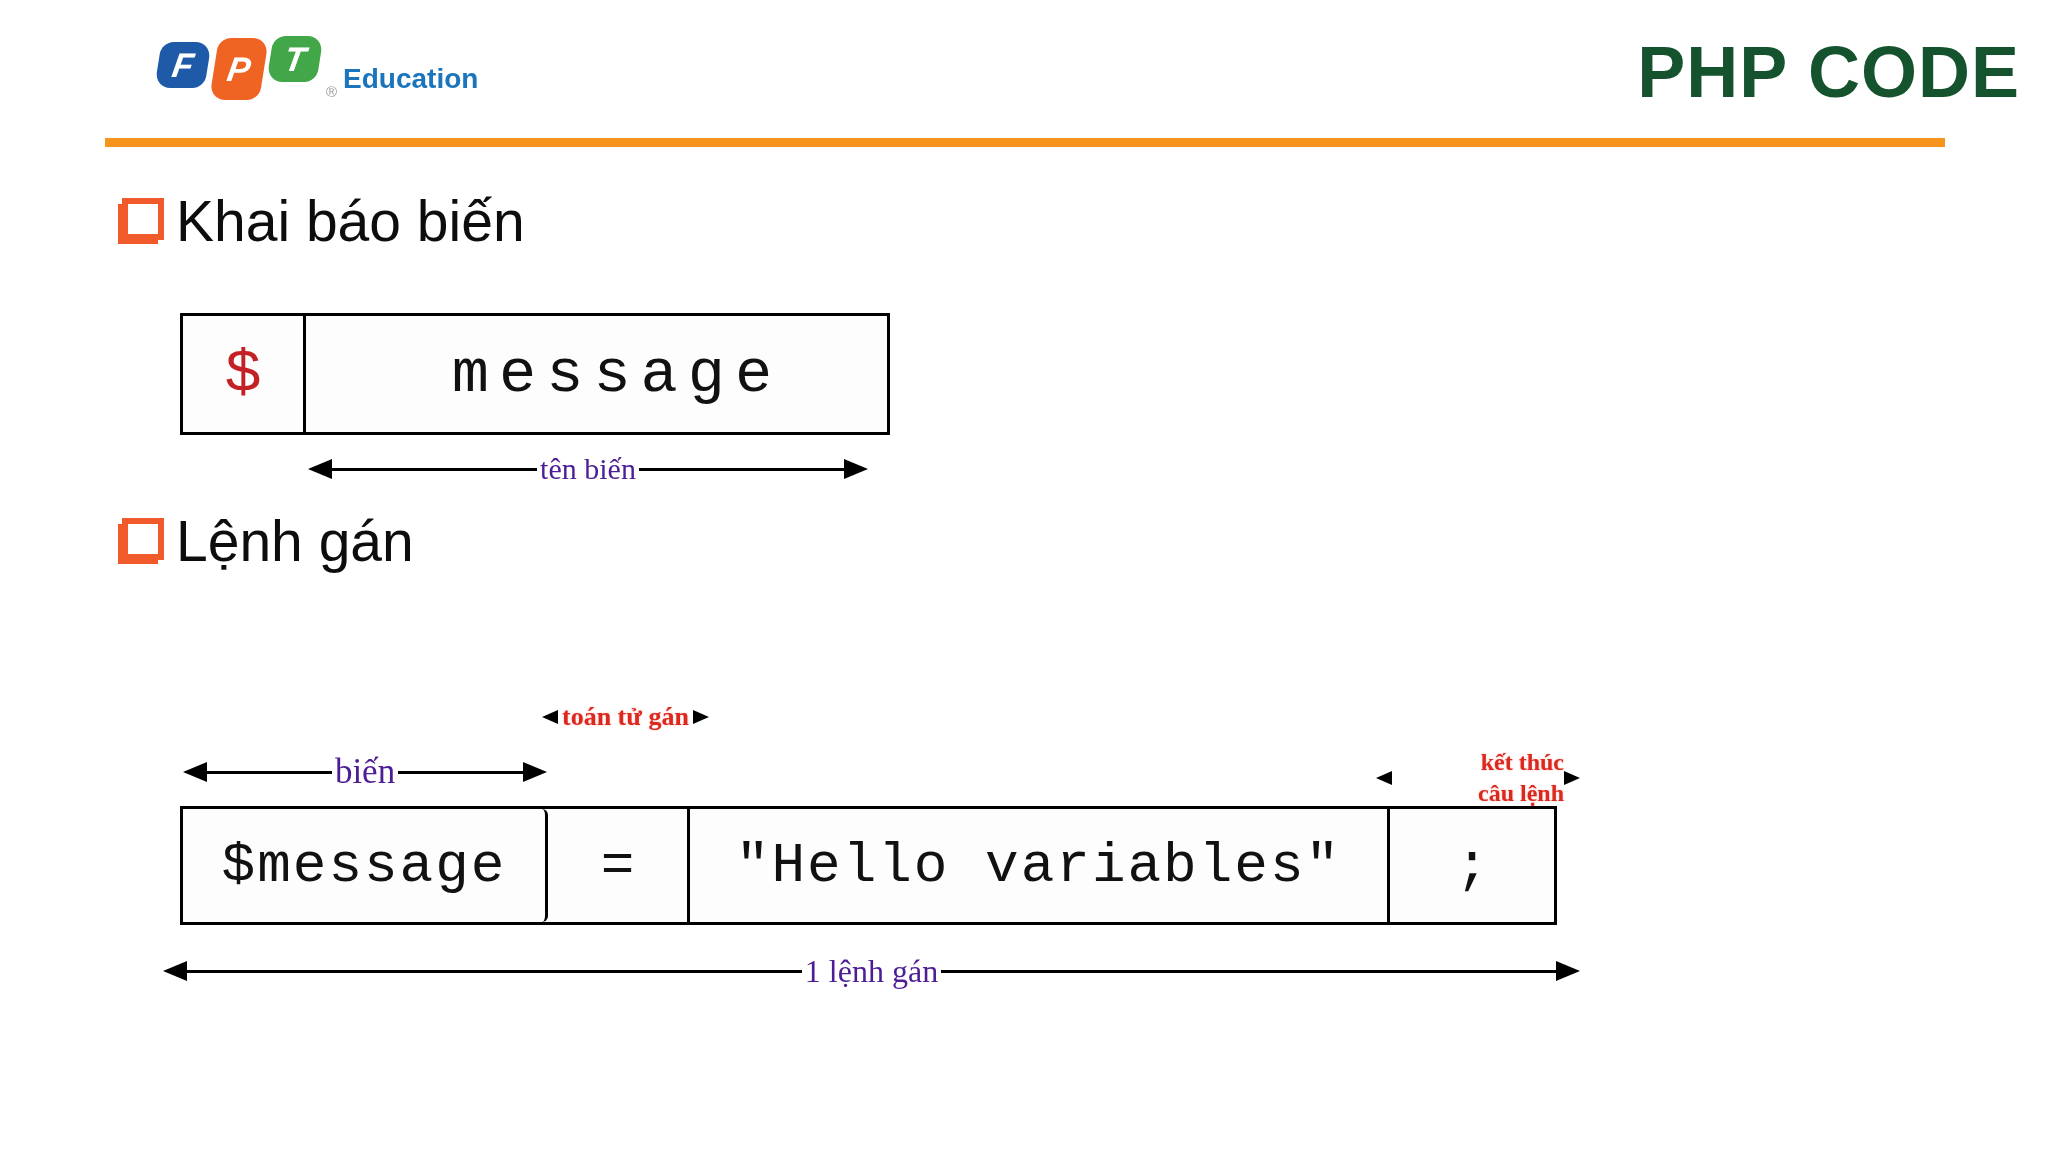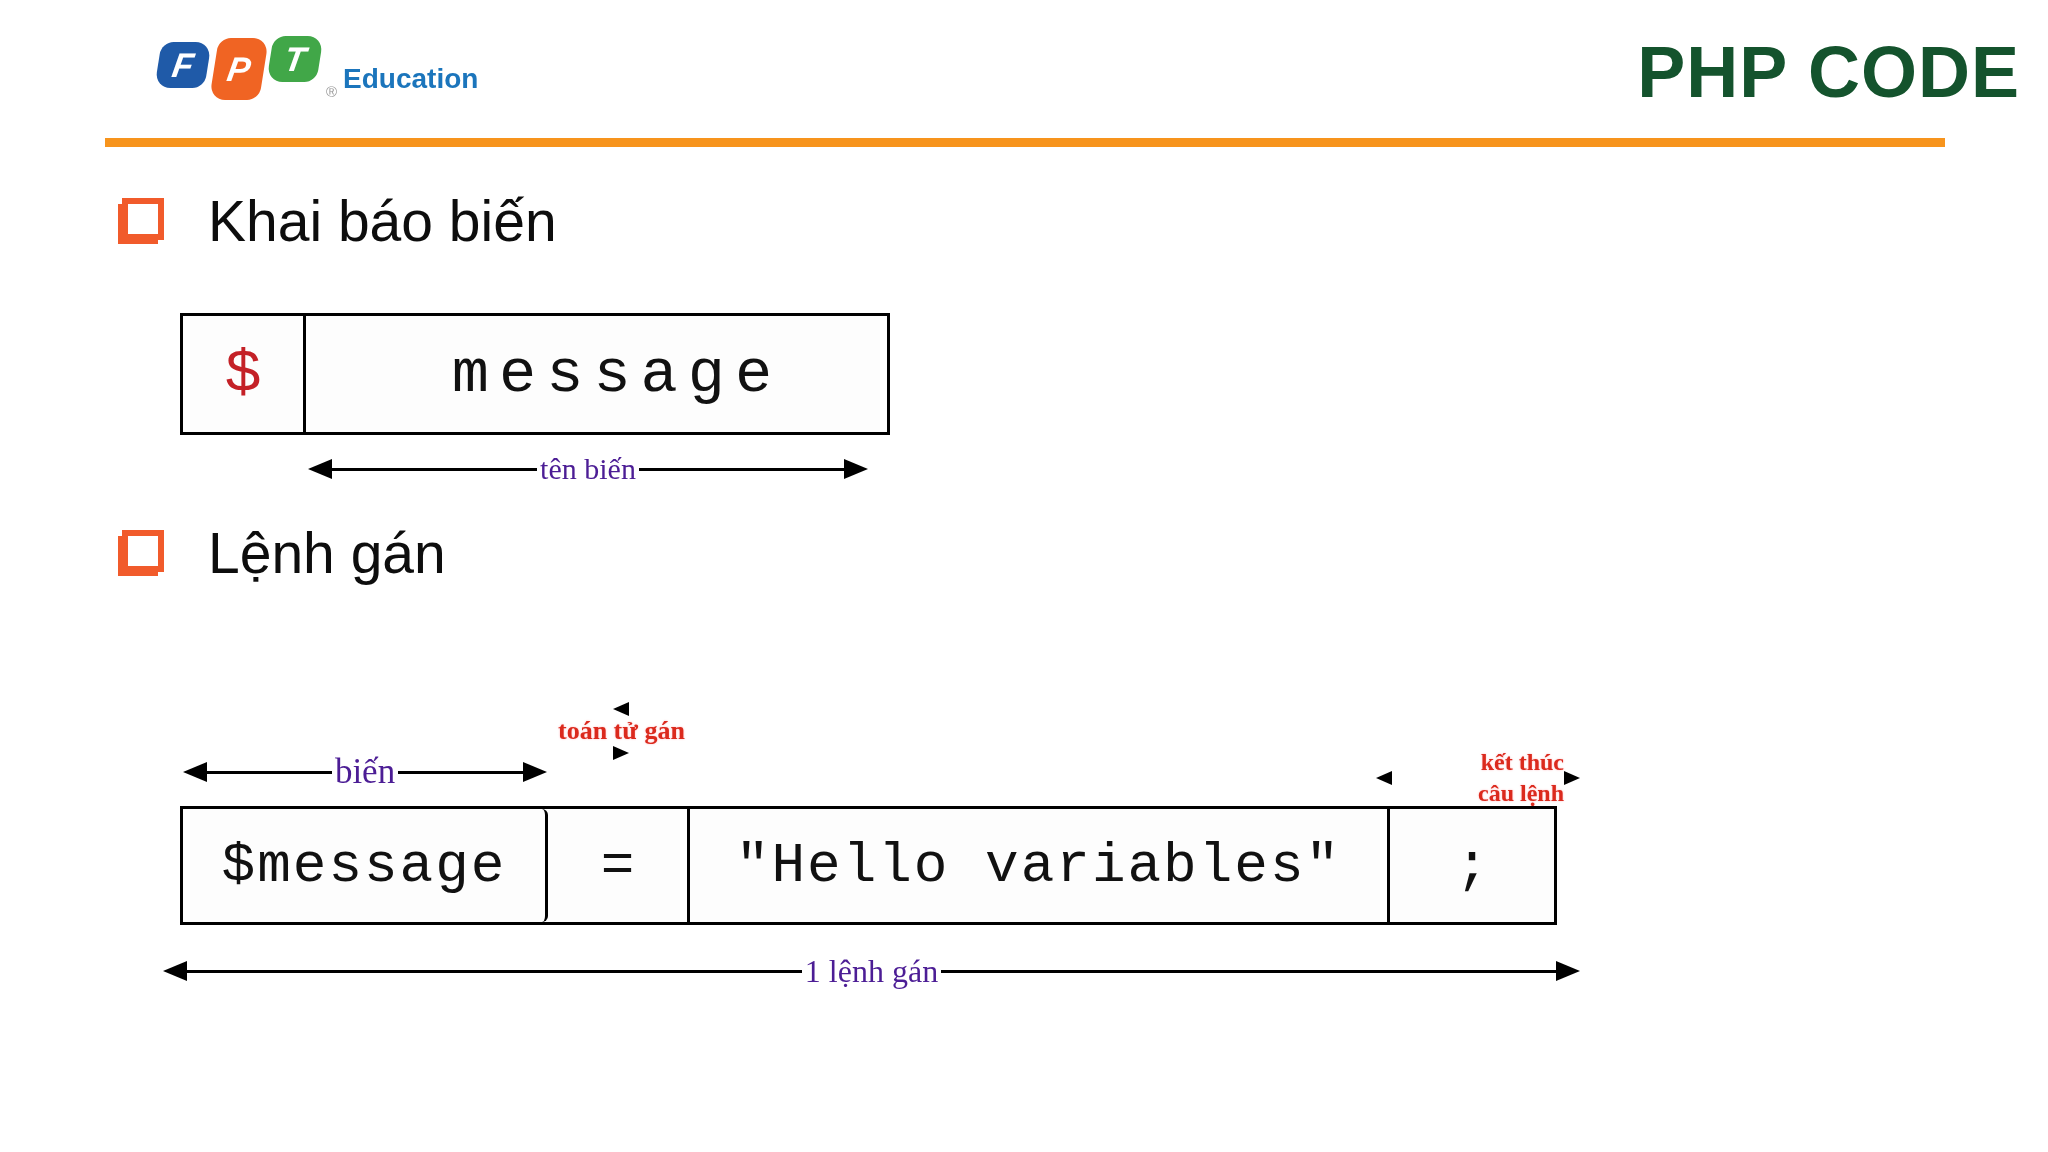--- a/index.html
+++ b/index.html
@@ -16,23 +16,23 @@
   .tile-p{height:62px;margin-top:10px;background:#F06423;}
   .tile-t{height:46px;margin-top:8px;background:#41A748;}
   .reg{font-size:15px;color:#9a9a9a;align-self:flex-end;margin:0 6px 0 0;}
   .edu{font-size:28px;font-weight:600;color:#1B75BC;align-self:center;margin-top:30px;}
   .poly{position:absolute;left:104px;top:96px;font-family:"DejaVu Serif","Liberation Serif",serif;
         font-weight:bold;font-size:27px;color:#F47B20;letter-spacing:1.5px;}
   .php-title{position:absolute;right:28px;top:36px;font-size:72px;font-weight:800;
         color:#14532d;letter-spacing:1px;line-height:1;}
   .rule{position:absolute;left:105px;top:138px;width:1840px;height:9px;background:#F7941D;}
   
-  .bullet-row{position:absolute;display:flex;align-items:flex-start;gap:32px;}
+  .bullet-row{position:absolute;display:flex;align-items:flex-start;}
   .bullet-row.first{left:122px;top:184px;}
-  .bullet-row.second{left:122px;top:516px;}
+  .bullet-row.second{left:122px;top:504px;}
   .bullet-sq{width:30px;height:30px;border:6px solid #F15B2B;margin:14px 12px 0 0;
         box-shadow:-5px 5px 0 -1px #F15B2B;background:#fff;flex:none;}
   .bullet-label{font-size:57px;color:#0d0d0d;line-height:74px;}
   
   .mono{font-family:"Liberation Mono","DejaVu Sans Mono",monospace;color:#111;}
   .dbox{position:absolute;border:3px solid #000;background:#fdfdfd;display:flex;box-sizing:border-box;}
   .dcell{display:flex;align-items:center;justify-content:center;box-sizing:border-box;}
   .dcell.sep{border-right:3px solid #000;}
   .arrow-row{position:absolute;display:flex;align-items:center;box-sizing:border-box;}
   .aline{height:3px;background:#000;flex:1;}
@@ -45,21 +45,21 @@
         padding:0 3px;white-space:nowrap;}
   .redlabel{font-family:"Liberation Serif","DejaVu Serif",serif;font-weight:bold;color:#DB2A1D;
         text-shadow:0 0 2px rgba(255,120,130,.55);white-space:nowrap;}
   
   .vbox{left:180px;top:313px;width:710px;height:122px;font-size:62px;}
   .vcell-sigil{width:123px;color:#C42127;}
   .vcell-name{flex:1;letter-spacing:10px;margin-left:41px;}
   .tenbien{left:308px;top:454px;width:560px;height:30px;}
   .tenbien .alabel{font-size:30px;}
   
-  .oplabel{left:554px;top:702px;height:30px;width:auto;flex-direction:column;}
+  .oplabel{left:542px;top:702px;height:30px;width:auto;}
   .oplabel .redlabel{font-size:26px;padding:0 4px;}
   .bienarrow{left:183px;top:757px;width:364px;height:30px;}
   .bienarrow .alabel{font-size:35px;}
   .terminator{left:1376px;top:740px;width:204px;height:76px;}
   .term-text{flex:1;display:flex;flex-direction:column;align-items:flex-end;justify-content:center;
         font-size:24px;line-height:1.3;}
   .abox{left:180px;top:806px;width:1377px;height:119px;font-size:56px;}
   .acell-var{width:365px;letter-spacing:2px;border-radius:6px;}
   .acell-op{width:142px;}
   .acell-val{flex:1;letter-spacing:2px;}

